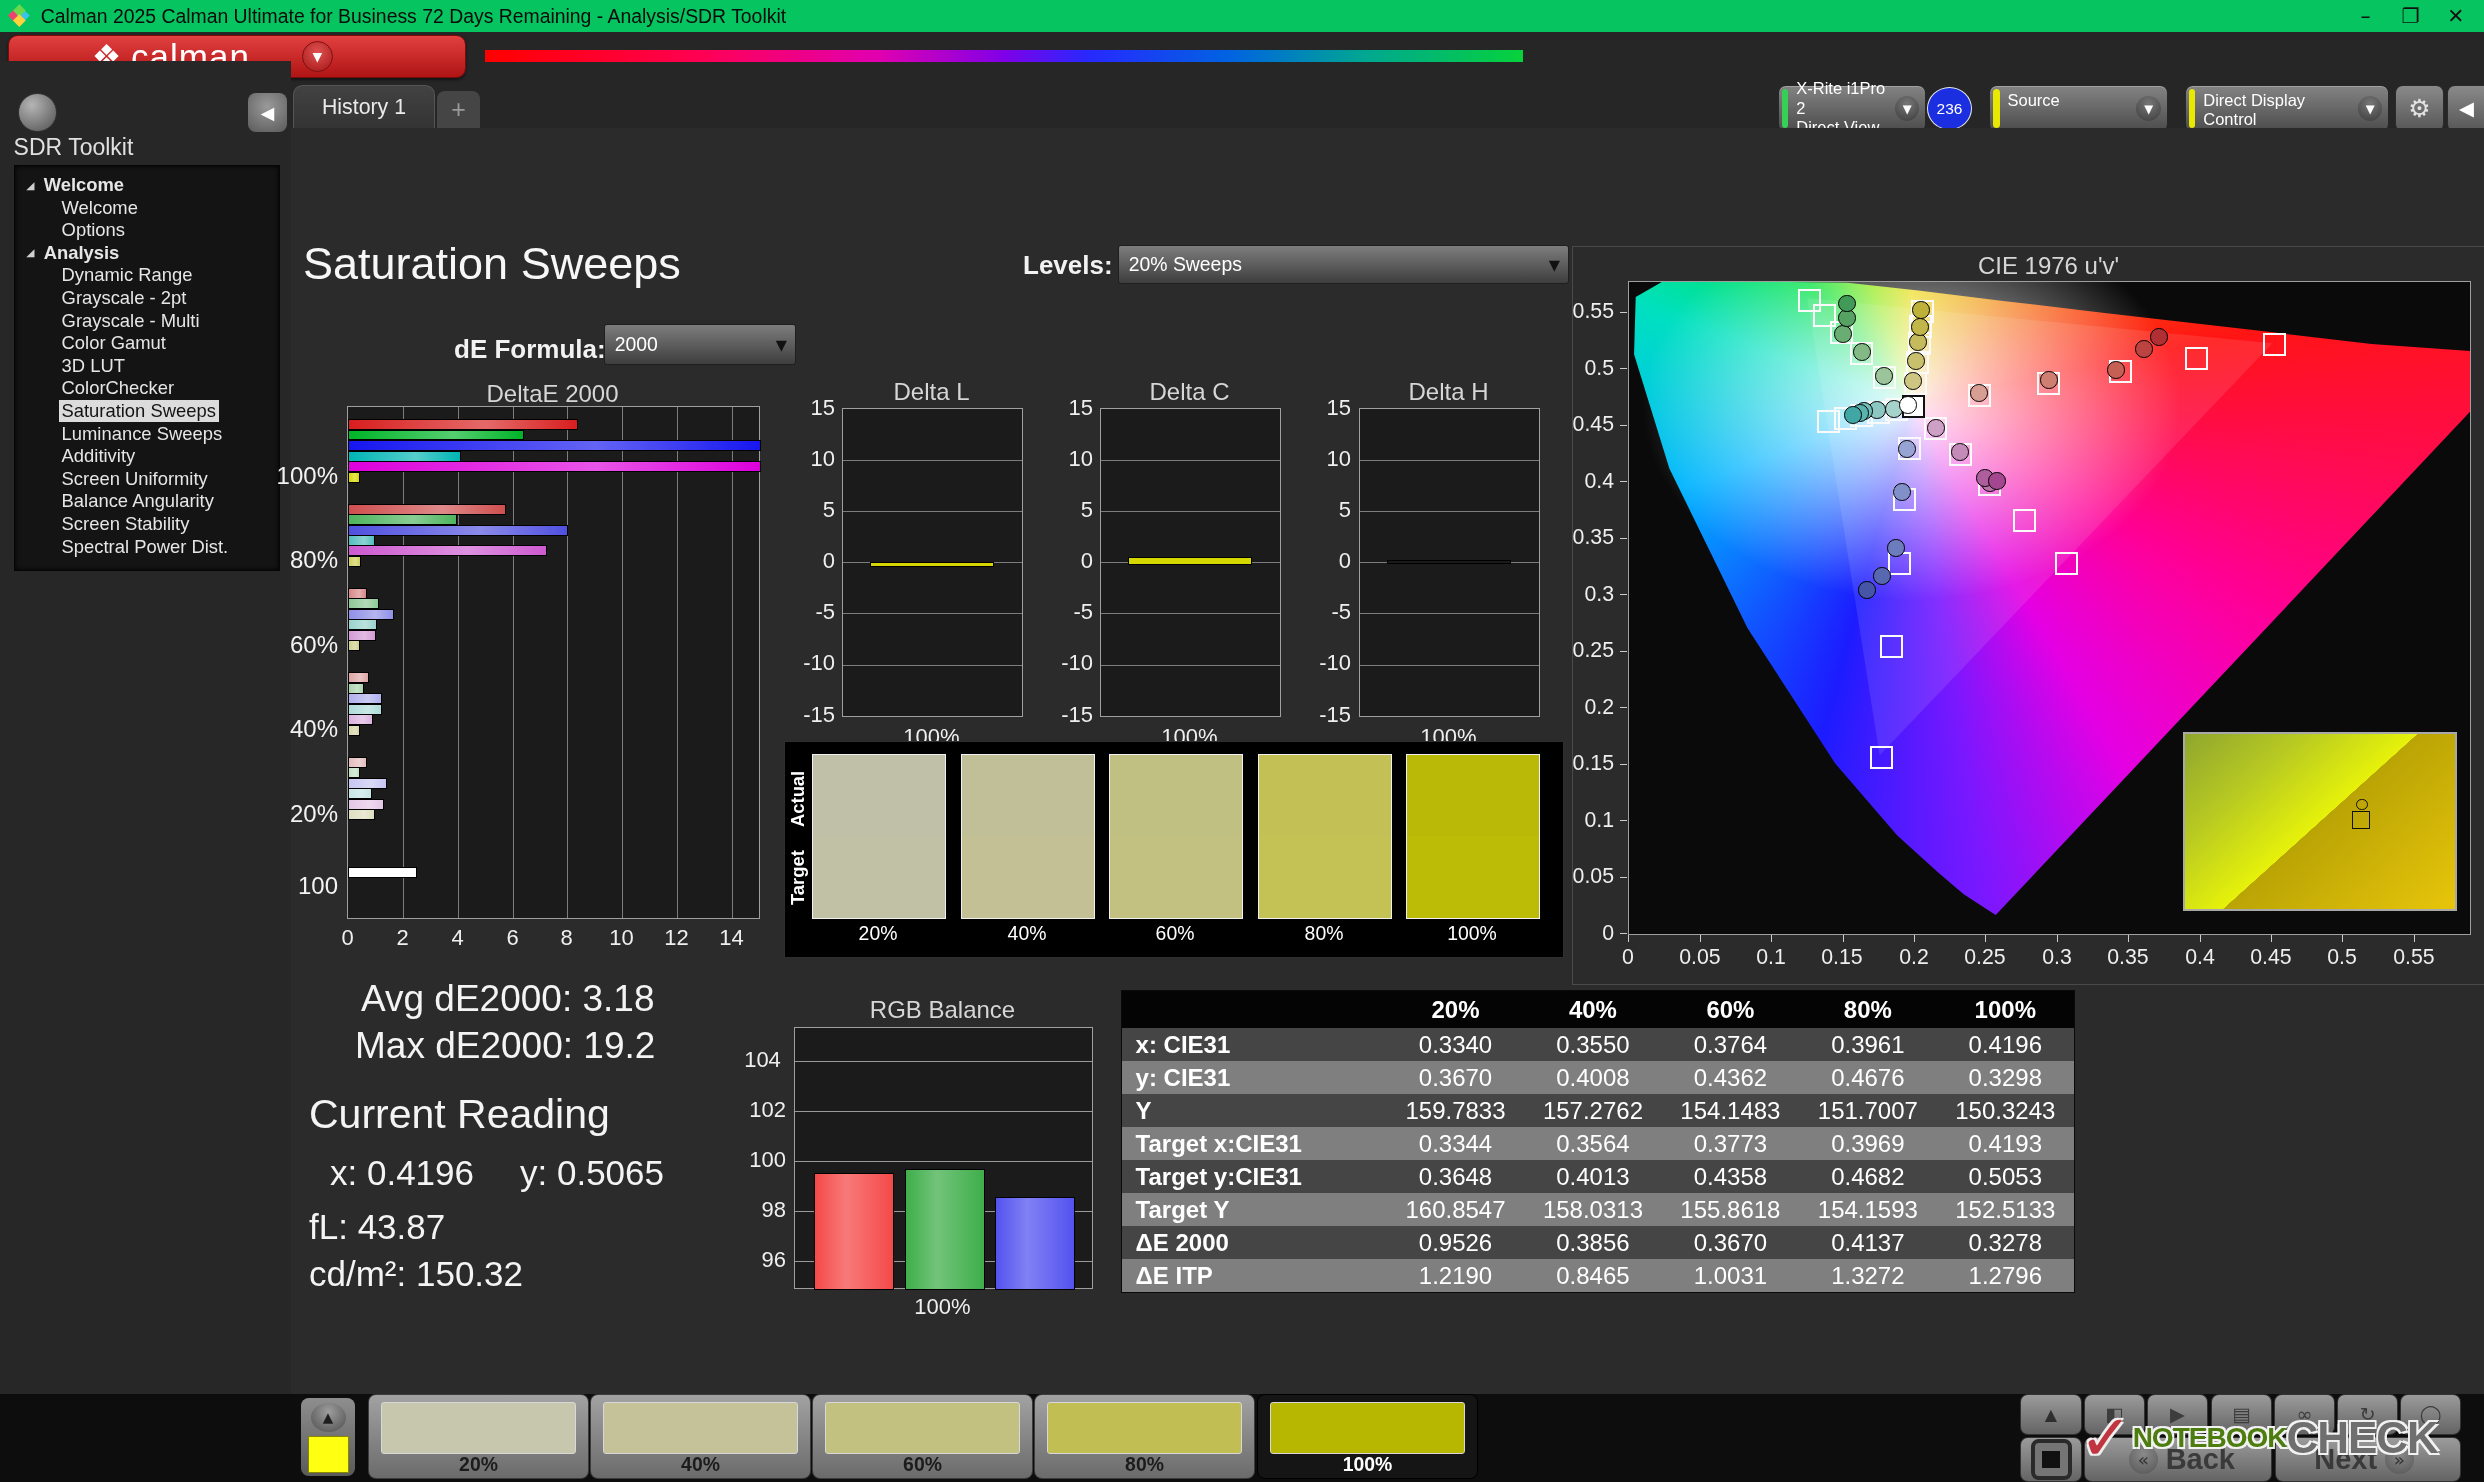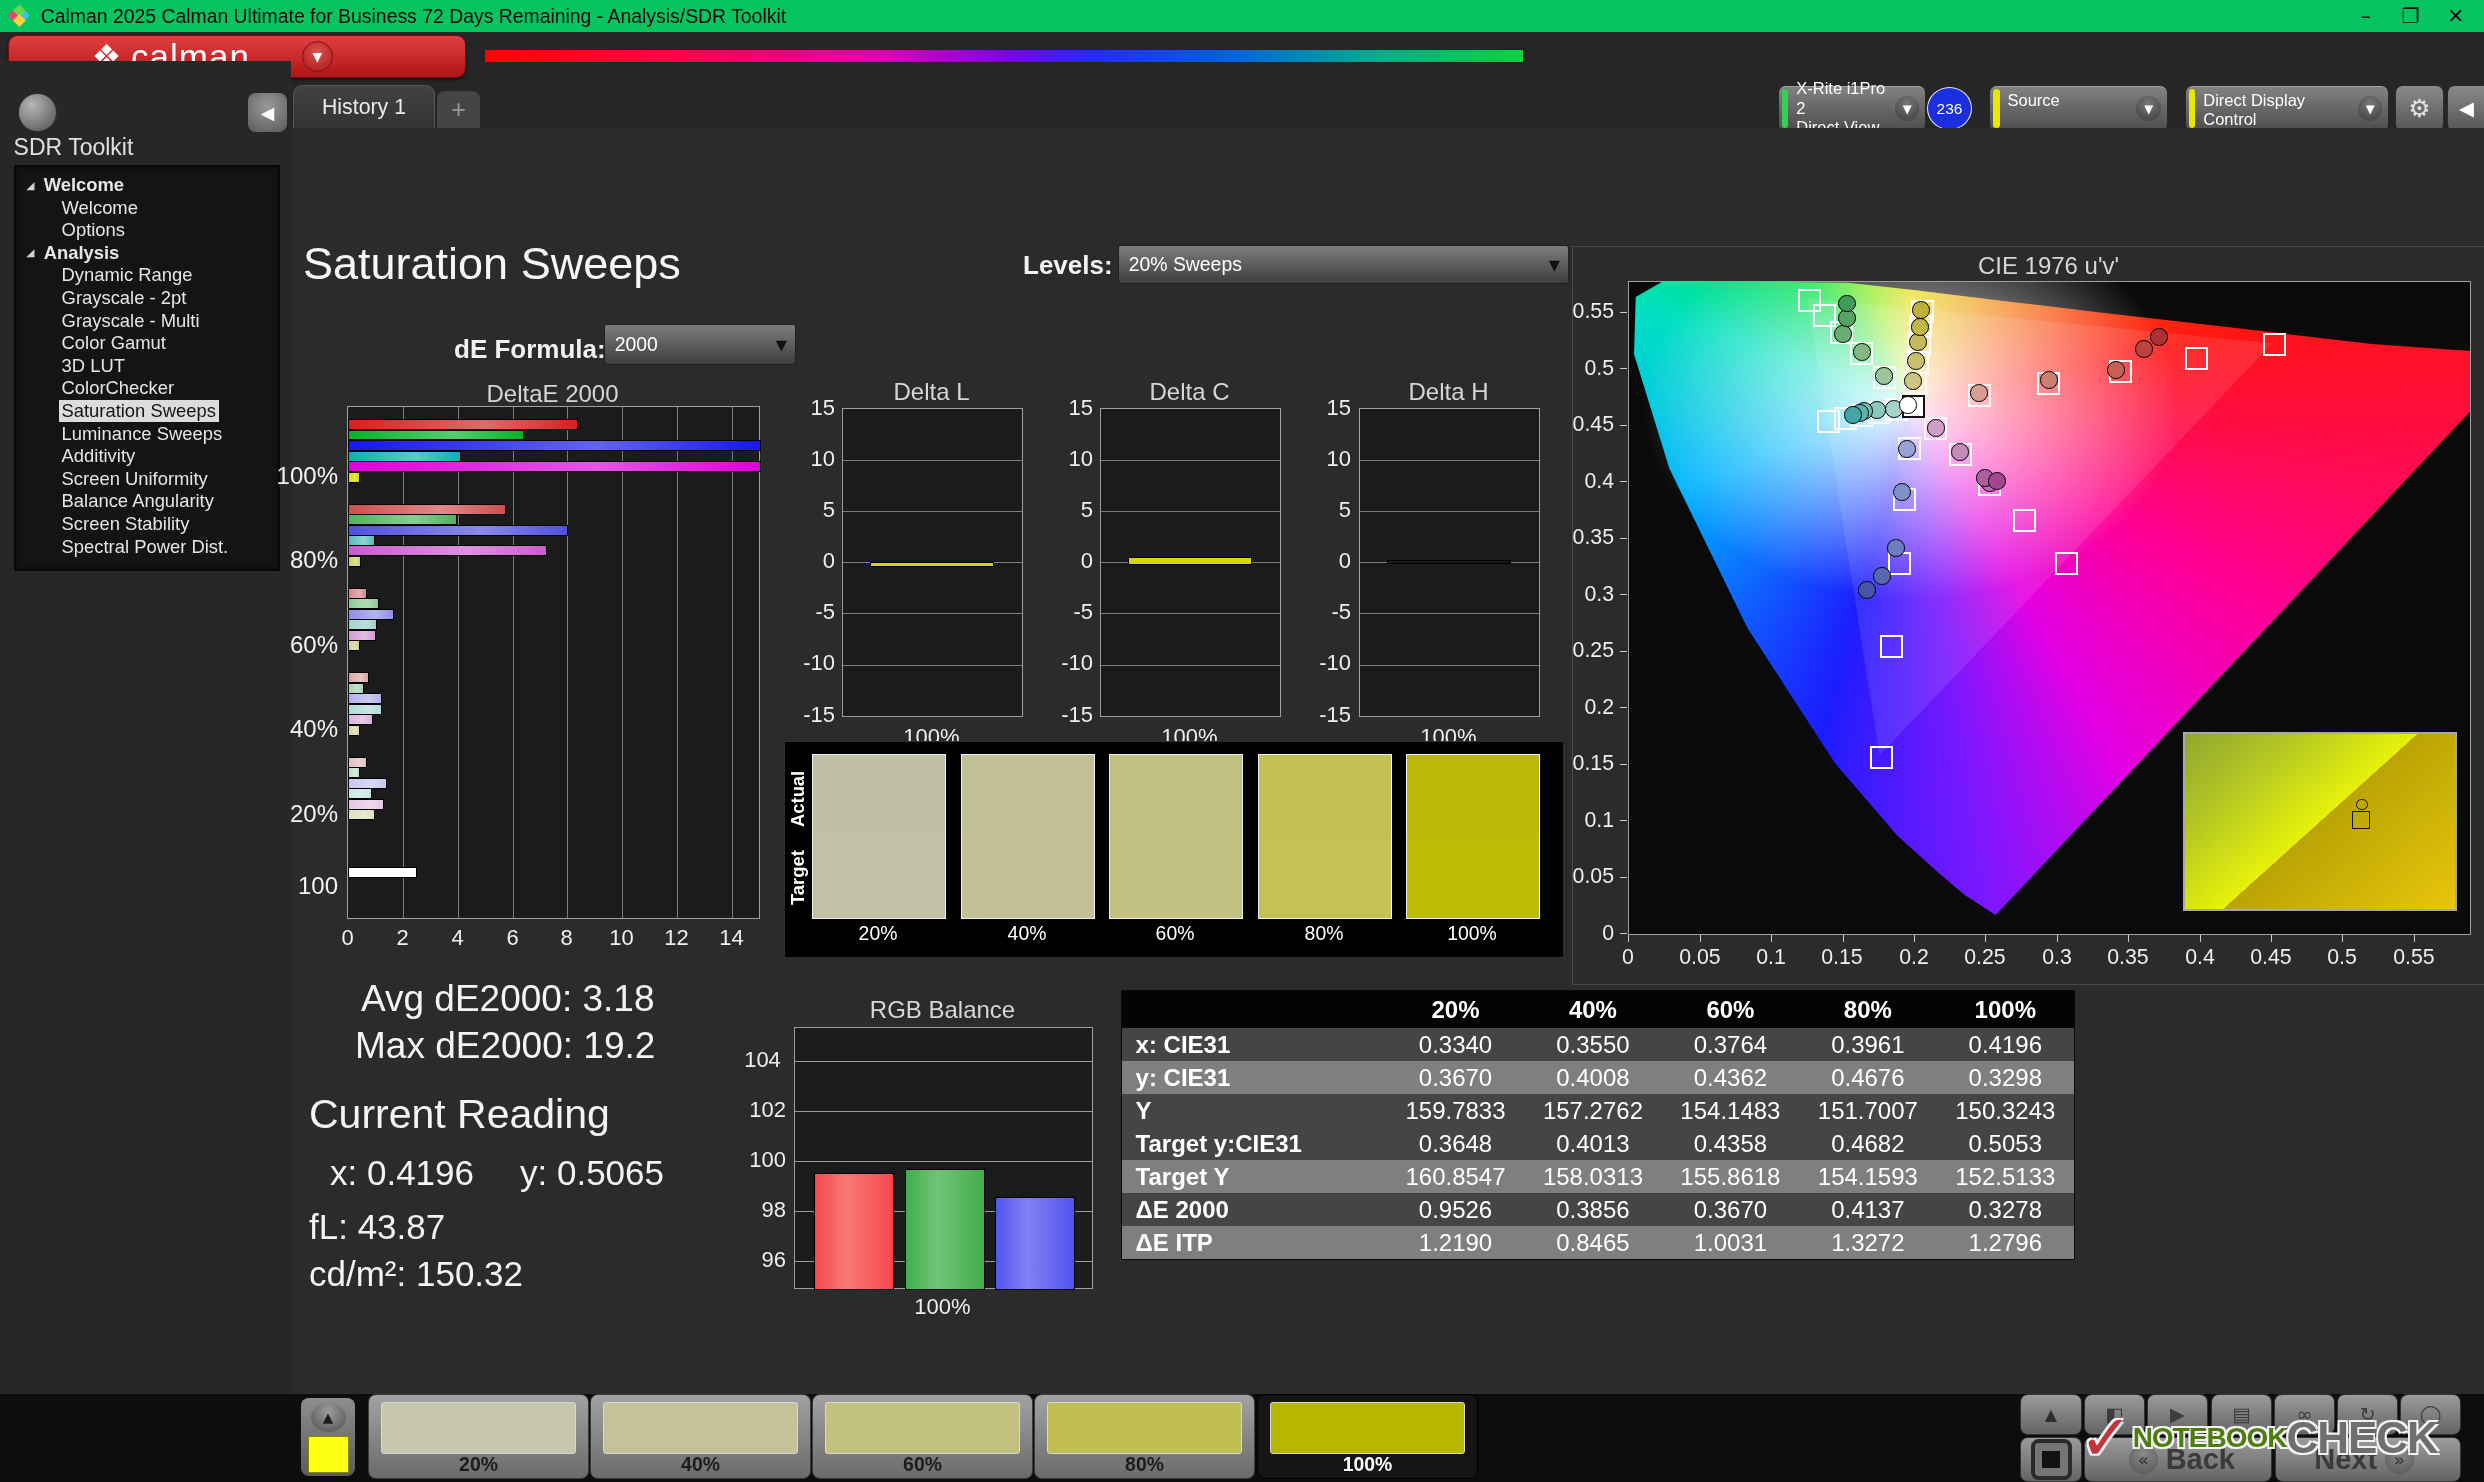--- a/index.html
+++ b/index.html
@@ -475,20 +475,28 @@
       <div class="cell">0.4676</div>
       <div class="cell">0.3298</div>
     </div>
     <div class="trow drow dk">
       <div class="cell lcell">Y</div>
       <div class="cell">159.7833</div>
       <div class="cell">157.2762</div>
       <div class="cell">154.1483</div>
       <div class="cell">151.7007</div>
       <div class="cell">150.3243</div>
+    </div>
+    <div class="trow drow lt">
+      <div class="cell lcell">Target x:CIE31</div>
+      <div class="cell">0.3344</div>
+      <div class="cell">0.3564</div>
+      <div class="cell">0.3773</div>
+      <div class="cell">0.3969</div>
+      <div class="cell">0.4193</div>
     </div>
     <div class="trow drow dk">
       <div class="cell lcell">Target y:CIE31</div>
       <div class="cell">0.3648</div>
       <div class="cell">0.4013</div>
       <div class="cell">0.4358</div>
       <div class="cell">0.4682</div>
       <div class="cell">0.5053</div>
     </div>
     <div class="trow drow lt">

